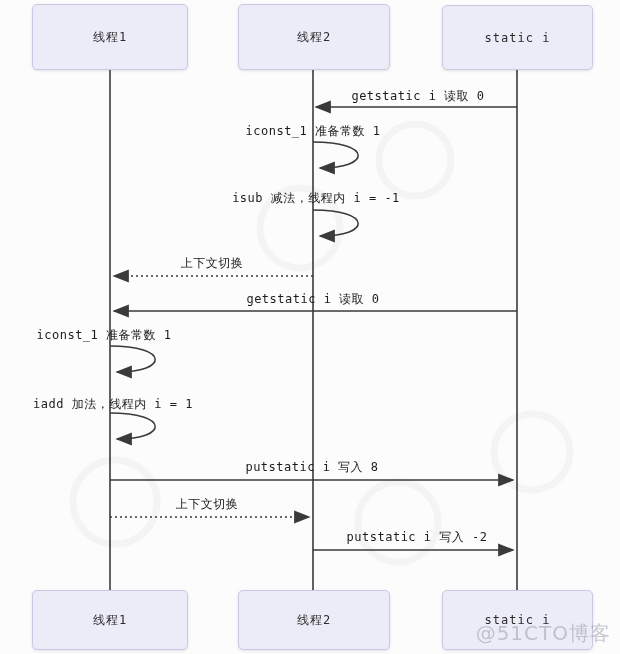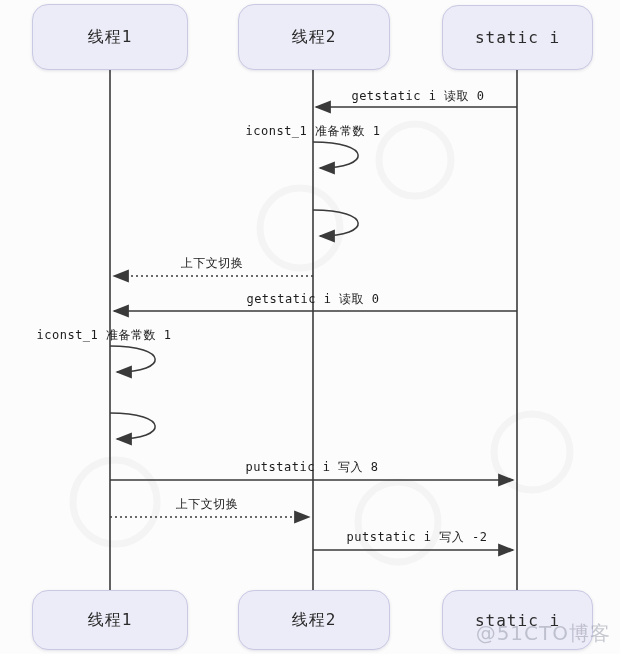--- a/index.html
+++ b/index.html
@@ -16,23 +16,23 @@
   .wm-ring  { fill:none; stroke:rgba(120,120,140,0.06); stroke-width:7; }
   .msg {
     position:absolute; transform:translateX(-50%);
     white-space:nowrap; font-size:12px; line-height:16px;
     color:var(--text,#1c1c1c); letter-spacing:0.5px;
   }
   .pbox {
     position:absolute; box-sizing:border-box;
     background:var(--box-fill,#ececf9);
     border:1px solid var(--box-border,#c9c9e3);
-    border-radius:16px;
+    border-radius:5px;
     display:flex; align-items:center; justify-content:center;
-    font-size:16px; color:#2b2b2b; letter-spacing:1px;
+    font-size:12px; color:#2b2b2b; letter-spacing:1px;
     box-shadow:0 1px 3px rgba(70,70,110,0.14);
   }
   .wm-text {
     position:absolute; right:9px; bottom:7px;
     font-size:20px; letter-spacing:1px;
     color:var(--watermark,#9a9dac); opacity:0.55;
     font-family:"DejaVu Sans","Liberation Sans",sans-serif;
   }
 </style>
 </head>
@@ -75,23 +75,25 @@
 
     <line class="arrow" x1="110" y1="480" x2="513" y2="480" marker-end="url(#ah)"></line>
 
     <line class="arrow dashed" x1="110" y1="517" x2="309" y2="517" marker-end="url(#ah)"></line>
 
     <line class="arrow" x1="313" y1="550" x2="513" y2="550" marker-end="url(#ah)"></line>
   </svg>
 
   <div class="msg" style="left:418px;top:88px">getstatic i 读取 0</div>
   <div class="msg" style="left:313px;top:123px">iconst_1 准备常数 1</div>
+  <div class="msg" style="left:316px;top:190px">isub 减法，线程内 i = -1</div>
   <div class="msg" style="left:212px;top:255px">上下文切换</div>
   <div class="msg" style="left:313px;top:291px">getstatic i 读取 0</div>
   <div class="msg" style="left:104px;top:327px">iconst_1 准备常数 1</div>
+  <div class="msg" style="left:113px;top:396px">iadd 加法，线程内 i = 1</div>
   <div class="msg" style="left:312px;top:459px">putstatic i 写入 8</div>
   <div class="msg" style="left:207px;top:496px">上下文切换</div>
   <div class="msg" style="left:417px;top:529px">putstatic i 写入 -2</div>
 
   <div class="pbox" style="left:32px;top:4px;width:156px;height:66px">线程1</div>
   <div class="pbox" style="left:238px;top:4px;width:152px;height:66px">线程2</div>
   <div class="pbox" style="left:442px;top:5px;width:151px;height:65px">static i</div>
 
   <div class="pbox" style="left:32px;top:590px;width:156px;height:60px">线程1</div>
   <div class="pbox" style="left:238px;top:590px;width:152px;height:60px">线程2</div>

